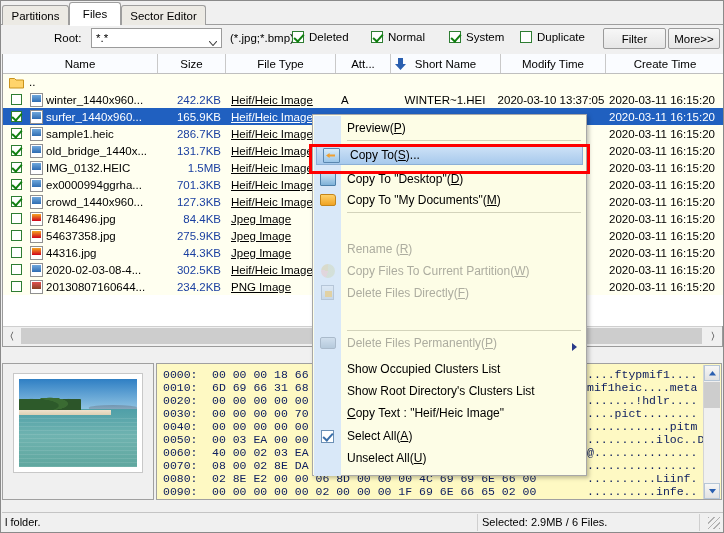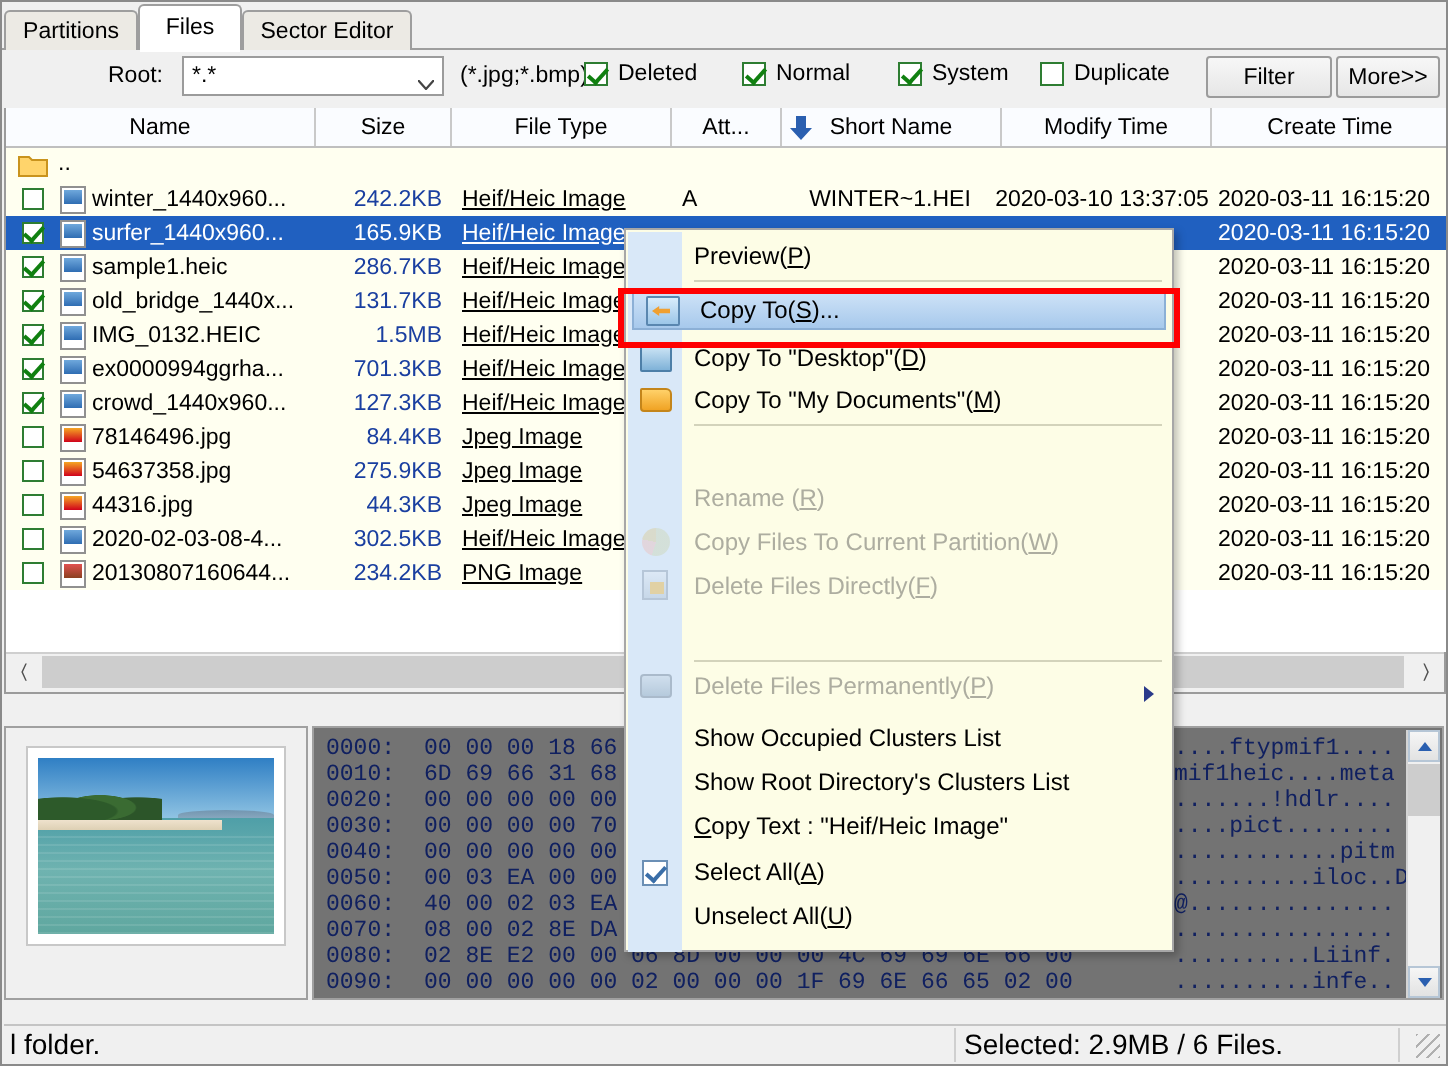--- a/index.html
+++ b/index.html
@@ -121,37 +121,37 @@
                   radial-gradient(ellipse at 50% 60%, #3a6b32 0 40%, transparent 42%),
                   radial-gradient(ellipse at 80% 75%, #2c5529 0 40%, transparent 42%),
                   linear-gradient(transparent 55%, #3c6b35 56%);}
   .hills{position:absolute;left:70px;top:26px;width:48px;height:5px;
        background:linear-gradient(#6f8fa8,#8aa6bb);opacity:.85;border-radius:50% 50% 0 0;}
   .beach{position:absolute;left:0;top:31px;width:92px;height:5px;
        background:linear-gradient(#efe2cd,#ddd0b4);}
   .shimmer{position:absolute;left:0;top:36px;width:118px;height:52px;
        background:repeating-linear-gradient(0deg,rgba(255,255,255,.10) 0 1px,transparent 1px 4px);}
 
-  .hexpanel{position:absolute;left:154px;top:15px;width:566px;height:137px;background:#737373;
+  .hexpanel{position:absolute;left:154px;top:15px;width:566px;height:137px;background:#fef9c3;
             box-sizing:border-box;border:1px solid #a0a0a0;overflow:hidden;}
   .hexline{position:absolute;left:0;font-family:"Liberation Mono","DejaVu Sans Mono",monospace;
            font-size:11.5px;white-space:pre;color:#102060;}
   .hexoff{position:absolute;left:6px;}
   .hexbytes{position:absolute;left:55px;}
   .hexascii{position:absolute;left:430px;color:#102060;}
   .vscroll{position:absolute;right:1px;top:1px;width:16px;height:134px;background:#f0f0f0;border-left:1px solid #d4d4d4;}
   .vs-btn{position:absolute;left:0;width:16px;height:16px;background:linear-gradient(#f6f6f6,#e2e2e2);
           border:1px solid #b6c6d6;box-sizing:border-box;display:flex;align-items:center;justify-content:center;}
   .vs-btn.up{top:0;} .vs-btn.dn{bottom:0;}
   .vs-thumb{position:absolute;left:0;top:17px;width:16px;height:26px;background:#cdcdcd;}
 
   
   .statusbar{position:absolute;left:1px;bottom:1px;width:721px;height:19px;background:#f0f0f0;
              border-top:1px solid #c4c4c4;box-sizing:border-box;}
-  .st-seg{position:absolute;top:0;height:18px;display:flex;align-items:center;font-size:14px;}
+  .st-seg{position:absolute;top:0;height:18px;display:flex;align-items:center;font-size:11px;}
   #st-left{left:3px;}
   #st-sel{left:480px;}
   .st-div{position:absolute;top:1px;width:1px;height:17px;background:#cfcfcf;}
   #std1{left:475px;} #std2{left:697px;}
   .grip{position:absolute;right:3px;bottom:2px;width:12px;height:12px;
         background:repeating-linear-gradient(135deg,#b0b0b0 0 1px,transparent 1px 4px);}
 
   
   .ctxmenu{position:absolute;left:311px;top:113px;width:275px;height:362px;
            background:#fdfde6;box-sizing:border-box;border:1px solid #a7a7a7;

